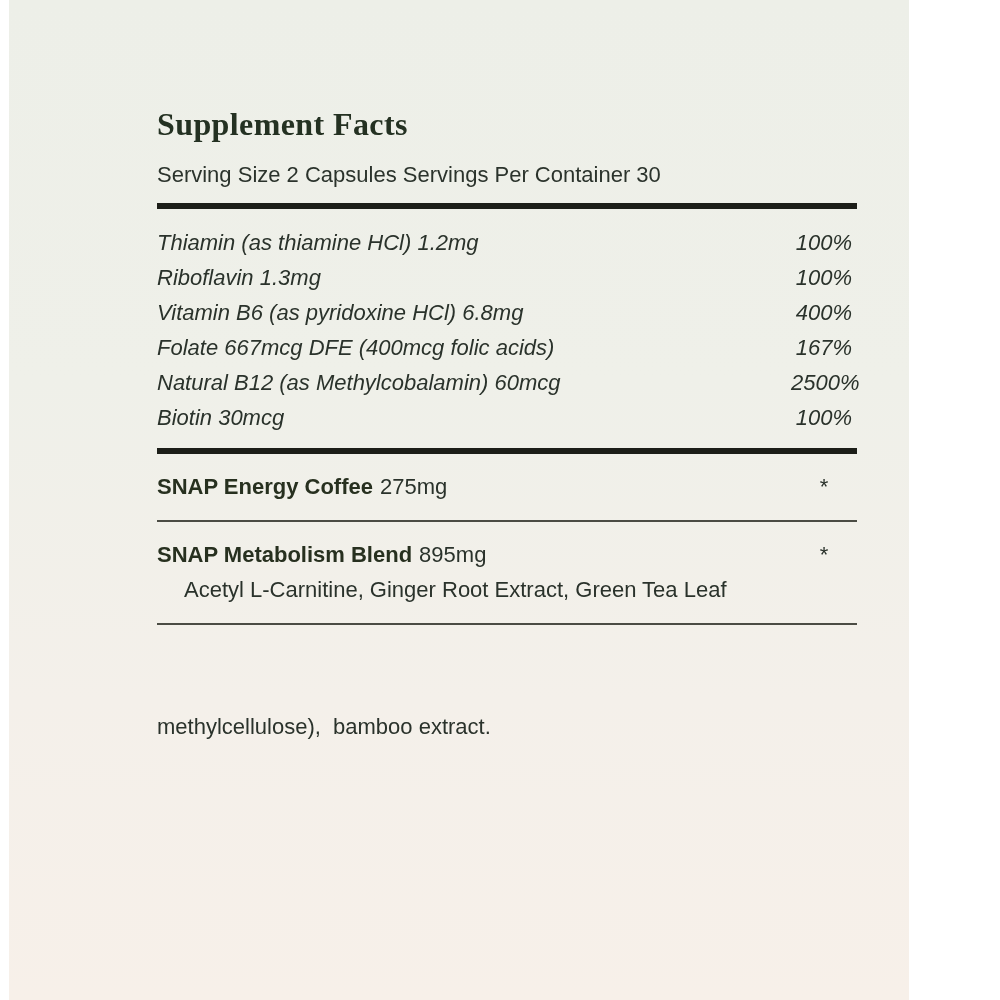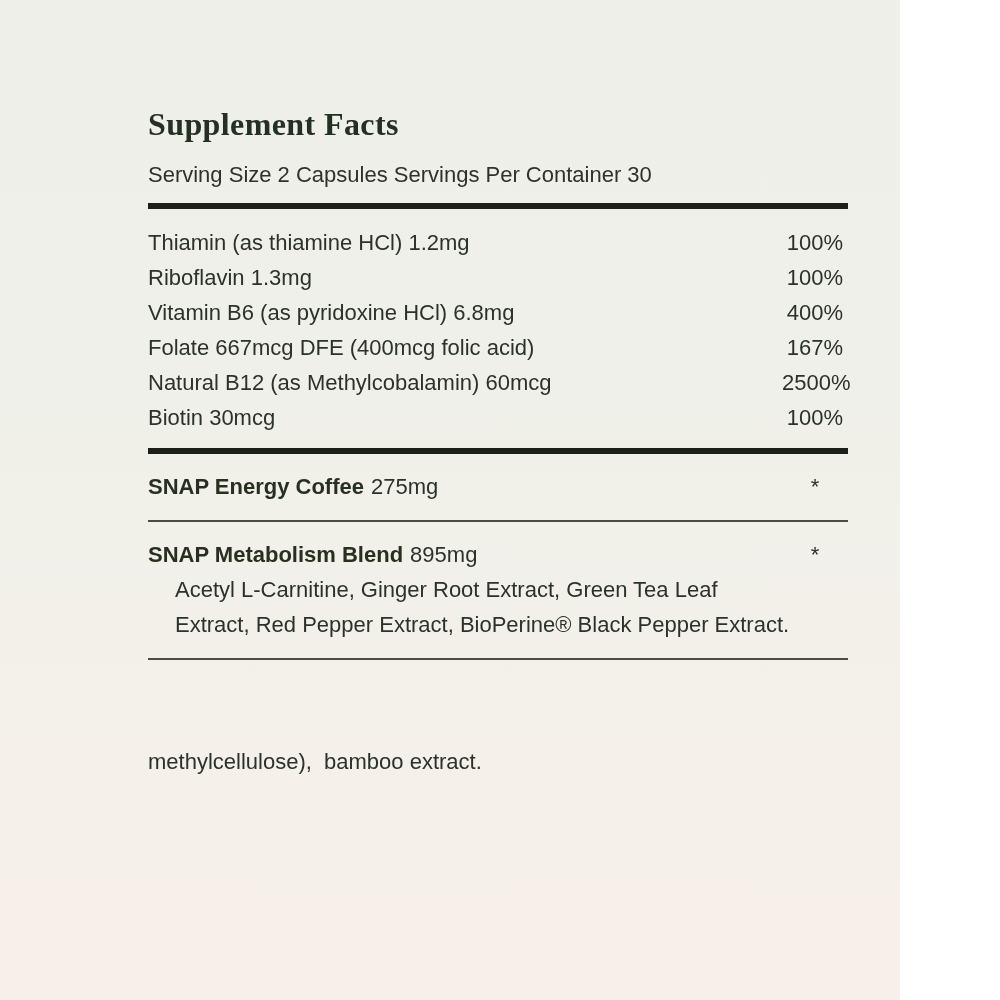--- a/index.html
+++ b/index.html
@@ -3,36 +3,37 @@
 <meta charset="utf-8">
 <style>
   html,body { margin:0; padding:0; }
   .page {
     position:relative;
     width:900px; height:1000px;
     background:linear-gradient(180deg, #edefe8 0%, #eff0e9 38%, #f4f0ea 70%, #f7f0e9 100%);
     overflow:hidden;
     font-family:"Liberation Sans", sans-serif;
     color:#2a322b;
+    margin-left:9px;
   }
   .label { position:absolute; left:148px; top:0; width:700px; }
   .panel-title {
     margin:104px 0 0 0;
     font-family:"Liberation Serif", serif;
     font-weight:700;
     font-size:32px; line-height:40px;
     letter-spacing:0.4px;
     color:#243122;
   }
   .serving { margin-top:16px; font-size:22px; line-height:30px; color:#2b332c; }
   .rule { width:100%; }
   .rule.heavy { height:6px; background:#1c1e18; }
   .rule.heavy.first { margin-top:13px; }
   .rule.light { height:2px; background:#4b4c44; margin-top:16px; }
-  .rows { padding:16px 0 13px 0; }
+  .rows { padding:16px 0 13px 0;font-style:italic; }
   .row { display:flex; font-size:22px; line-height:35px; }
   .row .nname { flex:1; }
   .row .ndv { width:66px; text-align:center; }
   .blend { margin-top:15px; }
   .blend-name { font-weight:700; color:#27301f; }
   .blend-amount { margin-left:7px; }
   .desc { padding-left:27px; font-size:22px; line-height:35px; }
   .other { margin-top:14px; font-size:22px; line-height:35px; white-space:pre-wrap; }
 </style>
 </head>
@@ -54,21 +55,21 @@
       </div>
       <div class="row">
         <span class="nname">Riboflavin 1.3mg</span>
         <span class="ndv">100%</span>
       </div>
       <div class="row">
         <span class="nname">Vitamin B6 (as pyridoxine HCl) 6.8mg</span>
         <span class="ndv">400%</span>
       </div>
       <div class="row">
-        <span class="nname">Folate 667mcg DFE (400mcg folic acid)</span>
+        <span class="nname">Folate 667mcg DFE (400mcg folic acids)</span>
         <span class="ndv">167%</span>
       </div>
       <div class="row">
         <span class="nname">Natural B12 (as Methylcobalamin) 60mcg</span>
         <span class="ndv">2500%</span>
       </div>
       <div class="row">
         <span class="nname">Biotin 30mcg</span>
         <span class="ndv">100%</span>
       </div>
@@ -89,21 +90,20 @@
 
     <div class="blend">
       <div class="row">
         <span class="nname">
           <span class="blend-name">SNAP Metabolism Blend</span><span class="blend-amount">895mg</span>
         </span>
         <span class="ndv">*</span>
       </div>
       <div class="desc">
         <div>Acetyl L-Carnitine, Ginger Root Extract, Green Tea Leaf</div>
-        <div>Extract, Red Pepper Extract, BioPerine® Black Pepper Extract.</div>
       </div>
     </div>
 
     <div class="rule light"></div>
 
     <div class="other">
       <div>methylcellulose),  bamboo extract.</div>
     </div>
 
   </div>

